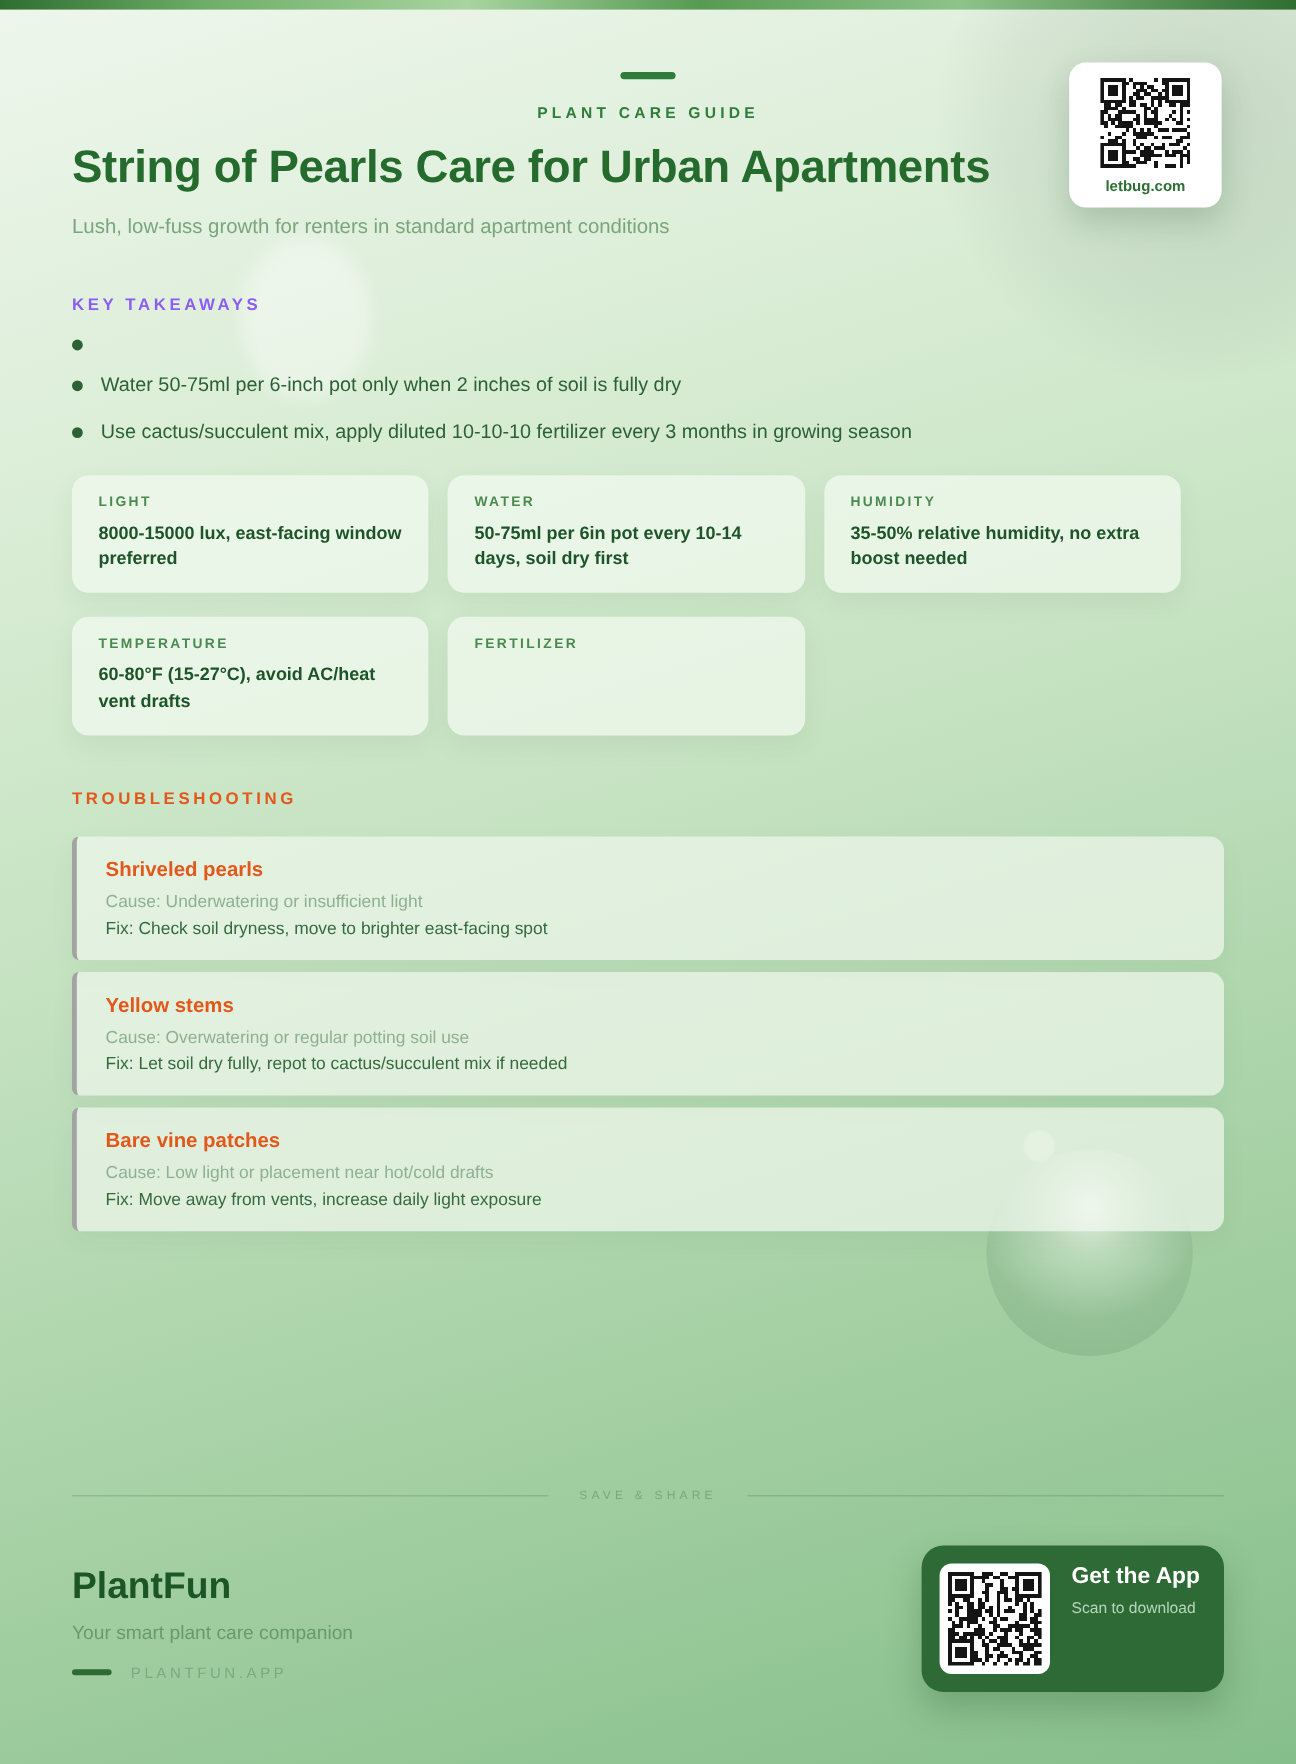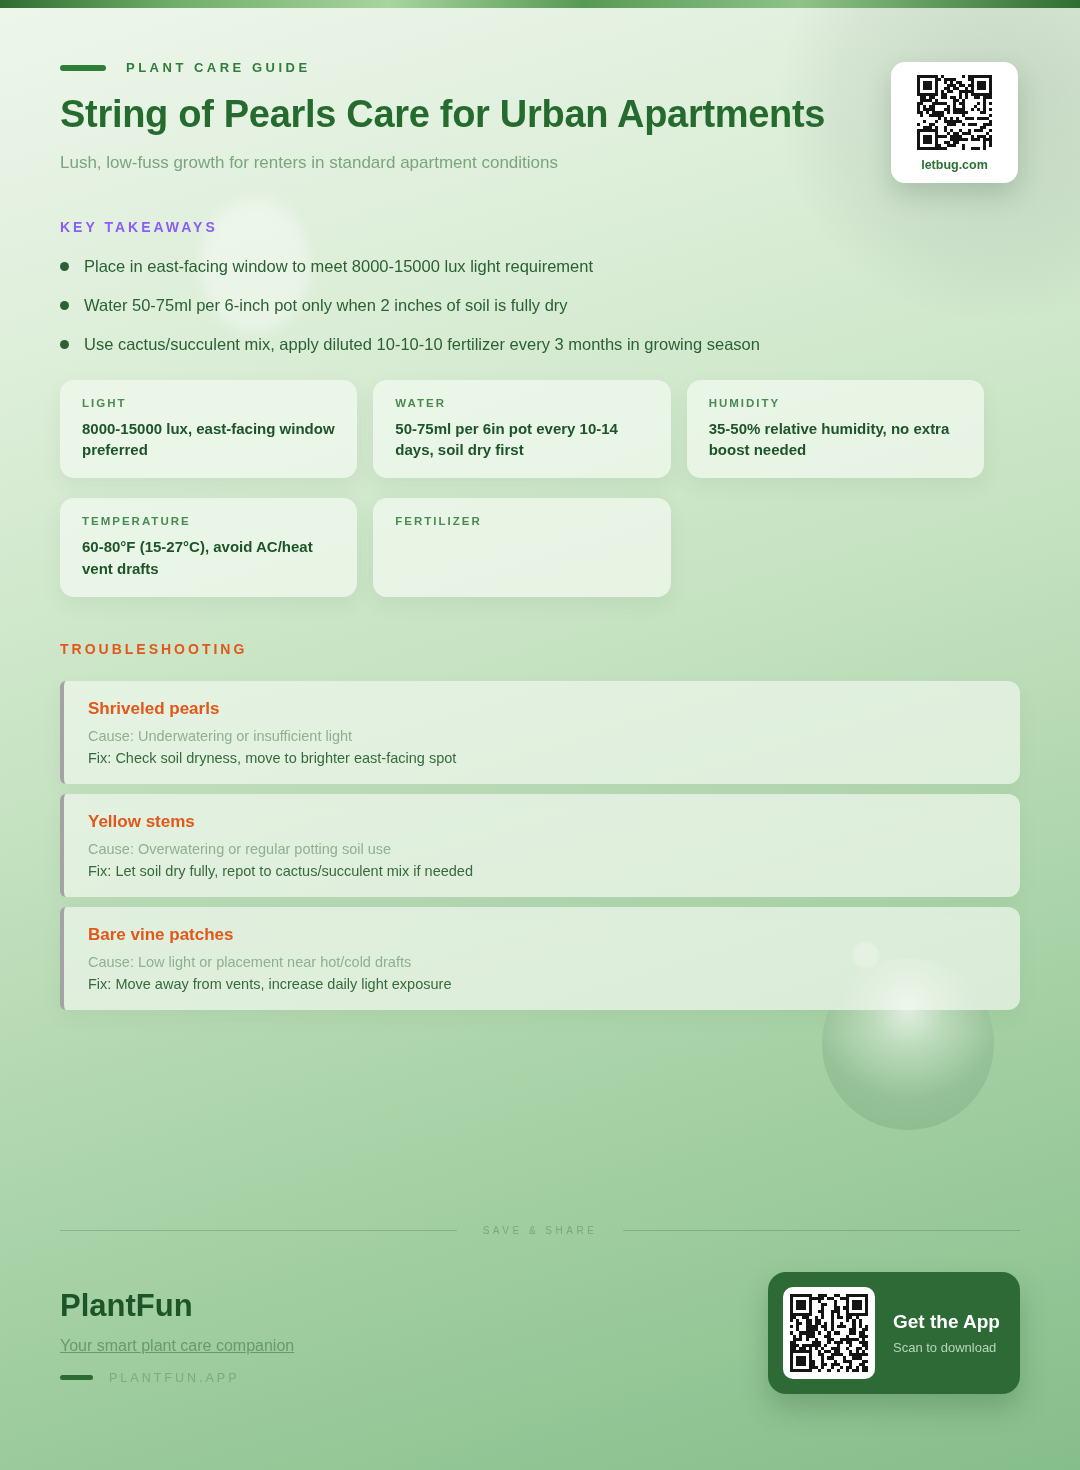--- a/index.html
+++ b/index.html
@@ -21,28 +21,28 @@
     background:radial-gradient(circle,rgba(150,168,152,0.33) 0%,rgba(150,168,152,0.14) 52%,rgba(150,168,152,0) 72%);}
   .blob-b{position:absolute;left:200px;top:198px;width:110px;height:135px;border-radius:50%;z-index:0;
     background:rgba(255,255,255,0.38);filter:blur(7px);}
   .orb{position:absolute;left:822px;top:958px;width:172px;height:172px;border-radius:50%;z-index:0;
     background:radial-gradient(circle at 50% 28%,rgba(242,249,242,0.9) 0%,rgba(205,228,203,0.6) 26%,rgba(138,181,141,0.5) 62%,rgba(112,158,117,0.42) 100%);}
   .orb-dot{position:absolute;left:853px;top:942px;width:26px;height:26px;border-radius:50%;z-index:0;
     background:rgba(230,242,230,0.55);filter:blur(1px);}
 
   .content{position:relative;z-index:1;padding:60px 60px 0;}
 
-  .eyebrow{display:flex;align-items:center;gap:20px;}
+  .eyebrow{display:flex;align-items:center;gap:20px;flex-direction:column;}
   .eyebrow-dash{width:46px;height:6px;border-radius:3px;background:#2e7d39;}
   .eyebrow-text{font-size:13px;font-weight:bold;letter-spacing:3.5px;color:#2e7d39;}
 
   h1.title{margin:18px 0 0;font-size:38px;line-height:1.15;font-weight:800;color:#266b2e;letter-spacing:-0.3px;}
   .subtitle{margin-top:16px;font-size:17px;color:#7ba57e;}
 
-  .qr-card{position:absolute;top:62px;right:62px;width:101px;background:#ffffff;border-radius:14px;
+  .qr-card{position:absolute;top:52px;right:62px;width:101px;background:#ffffff;border-radius:14px;
     padding:13px 13px 11px;box-shadow:0 12px 26px rgba(40,80,45,0.20);text-align:center;z-index:5;}
   .qr-box{width:75px;height:75px;margin:0 auto;}
   .qr-label{margin-top:8px;font-size:12.5px;font-weight:bold;color:#2c7034;}
 
   .section-label{font-size:14px;font-weight:bold;letter-spacing:3px;color:#8b5cf6;}
   .kt-label{margin-top:46px;}
   .kt-list{margin-top:22px;}
   .kt-item{display:flex;align-items:center;gap:15px;margin-bottom:20px;font-size:16.5px;color:#2b6134;}
   .kt-dot{width:9px;height:9px;border-radius:50%;background:#2b6134;flex:none;}
 
@@ -60,26 +60,26 @@
   .issue-title{font-size:17px;font-weight:bold;color:#e2571a;}
   .issue-cause{margin-top:9px;font-size:14.5px;color:#8fb091;}
   .issue-fix{margin-top:6px;font-size:14.5px;color:#356a3e;}
 
   .divider{margin-top:215px;display:flex;align-items:center;gap:26px;width:960px;}
   .divider-line{flex:1;height:1px;background:rgba(70,110,75,0.30);}
   .divider-text{font-size:10px;letter-spacing:3.5px;color:#79a77f;}
 
   .footer{margin-top:36px;display:flex;justify-content:space-between;align-items:flex-start;width:960px;}
   .brand{margin-top:16px;font-size:31px;font-weight:800;color:#1c5526;}
-  .tagline{margin-top:13px;font-size:16px;color:#679b6e;text-decoration:underline;}
+  .tagline{margin-top:13px;font-size:16px;color:#679b6e;}
   .site-row{margin-top:16px;display:flex;align-items:center;gap:16px;}
   .site-dash{width:33px;height:5px;border-radius:2.5px;background:#2d6b33;}
   .site-text{font-size:12.5px;letter-spacing:3px;color:#7da983;}
 
-  .app-card{width:222px;background:#2d6a35;border-radius:18px;padding:15px;display:flex;align-items:center;gap:18px;
+  .app-card{width:222px;background:#2d6a35;border-radius:18px;padding:15px;display:flex;gap:18px;
     box-shadow:0 14px 28px rgba(30,70,35,0.25);}
   .app-qr{width:92px;height:92px;background:#fff;border-radius:10px;padding:7px;box-sizing:border-box;flex:none;}
   .app-qr .qr-box{width:78px;height:78px;}
   .app-title{font-size:19px;font-weight:bold;color:#ffffff;}
   .app-sub{margin-top:7px;font-size:13px;color:#b7d6b9;}
 </style>
 </head>
 <body>
 
 <div class="topbar"></div>
@@ -326,21 +326,20 @@
     <div class="eyebrow-text">PLANT CARE GUIDE</div>
   </div>
 
   <h1 class="title">String of Pearls Care for Urban Apartments</h1>
   <div class="subtitle">Lush, low-fuss growth for renters in standard apartment conditions</div>
 
   <div class="section-label kt-label">KEY TAKEAWAYS</div>
   <div class="kt-list">
     <div class="kt-item">
       <span class="kt-dot"></span>
-      <span>Place in east-facing window to meet 8000-15000 lux light requirement</span>
     </div>
     <div class="kt-item">
       <span class="kt-dot"></span>
       <span>Water 50-75ml per 6-inch pot only when 2 inches of soil is fully dry</span>
     </div>
     <div class="kt-item">
       <span class="kt-dot"></span>
       <span>Use cactus/succulent mix, apply diluted 10-10-10 fertilizer every 3 months in growing season</span>
     </div>
   </div>

